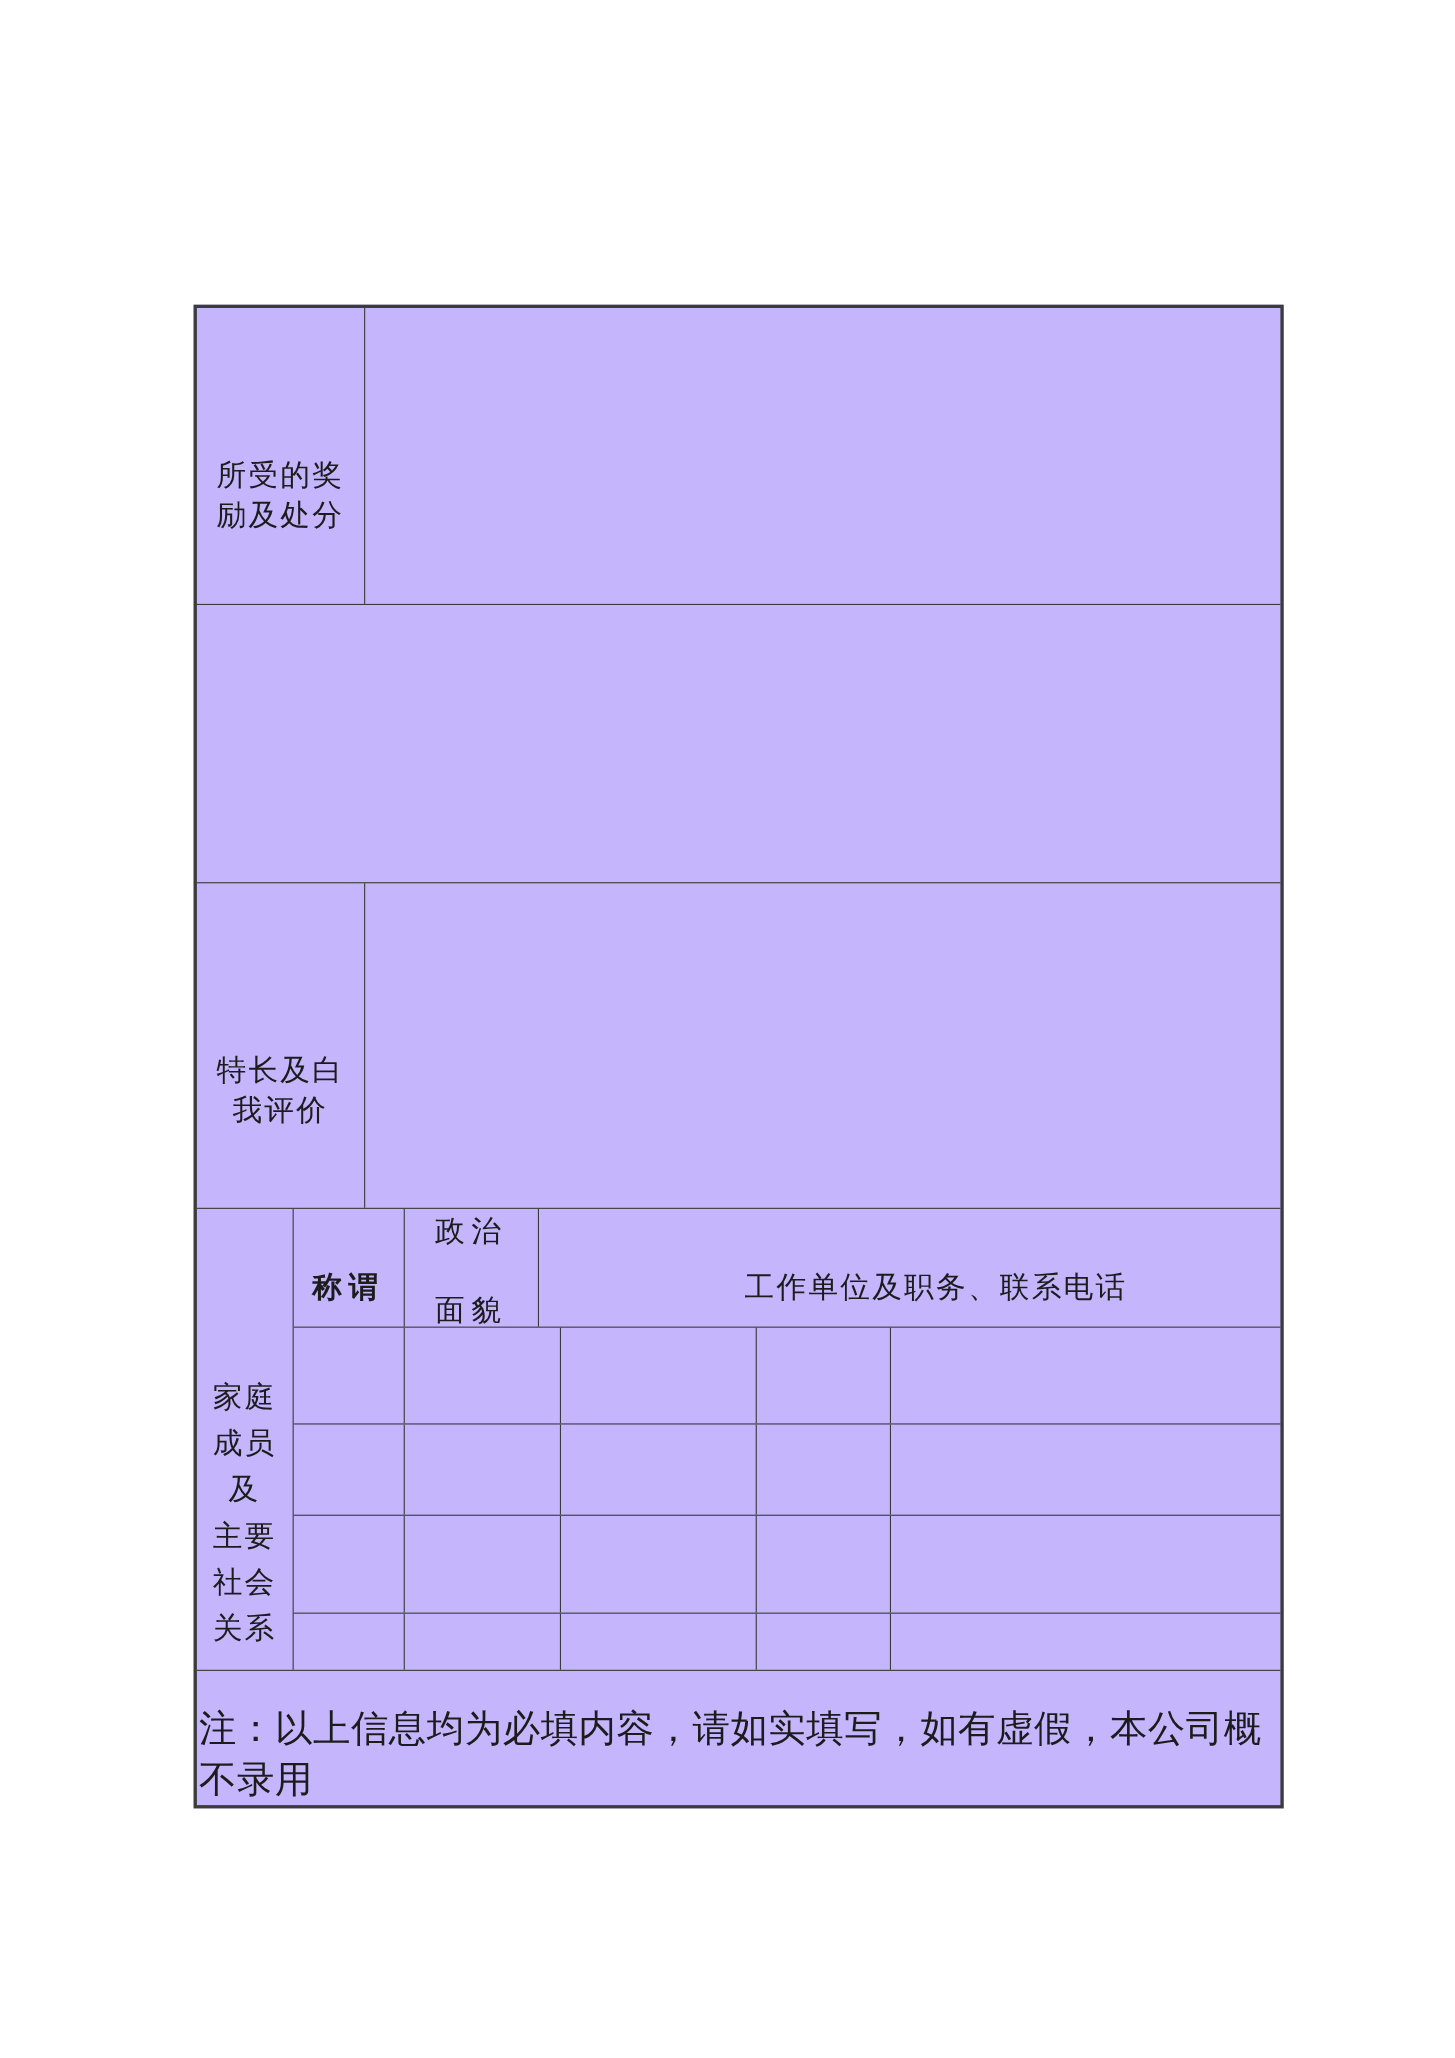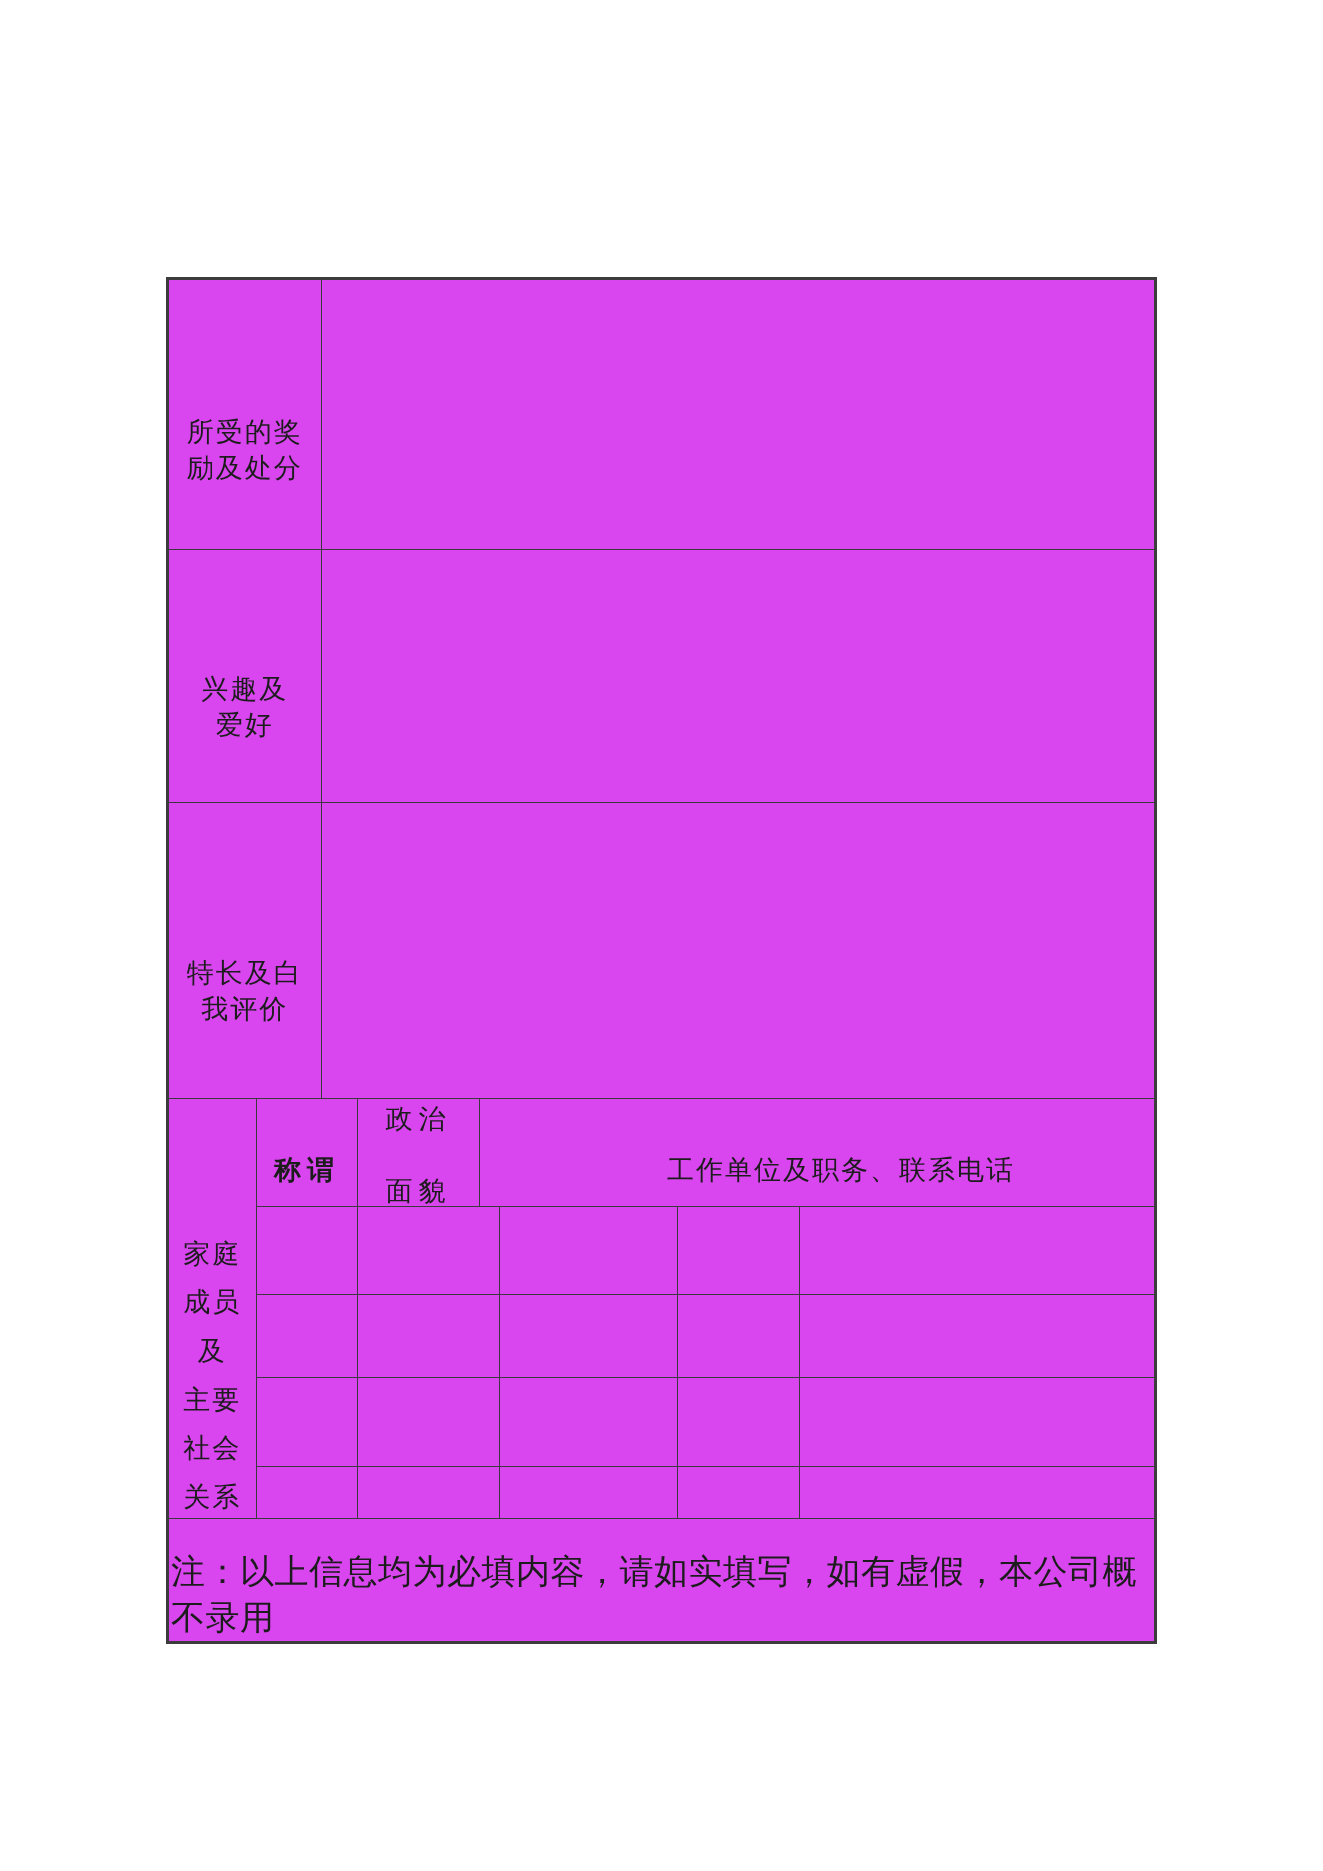--- a/index.html
+++ b/index.html
@@ -7,25 +7,25 @@
   body {
     width: 1323px; height: 1871px;
     font-family: "Liberation Serif", "DejaVu Serif", serif;
     color: #1c1c1c;
     position: relative;
   }
   .page { position: absolute; left: 0; top: 0; width: 1323px; height: 1871px; background: #ffffff; }
 
   .form-table {
     position: absolute;
-    left: 166px; top: 277px;
+    left: 176px; top: 277px;
     width: 991px; height: 1367px;
     border: 3px solid #3c3c3c;
     display: flex; flex-direction: column;
-    background: #d946ef;
+    background: #c4b5fd;
   }
 
   .trow { display: flex; flex-direction: row; width: 100%; border-bottom: 1.6px solid #3a3a3a; }
   .trow:last-child { border-bottom: none; }
 
   .label-cell {
     width: 152.6px; flex: none;
     border-right: 1.6px solid #3a3a3a;
     display: flex; flex-direction: column;
     align-items: center; justify-content: center;
@@ -36,21 +36,21 @@
 
   .pt-r1 { padding-top: 72px; }
   .pt-r2 { padding-top: 62px; }
   .pt-r3 { padding-top: 82px; }
 
   
   .family-label-cell {
     width: 87.6px; flex: none;
     border-right: 1.6px solid #3a3a3a;
     display: flex; flex-direction: column;
-    align-items: center; justify-content: space-between;
+    align-items: center; justify-content: center;
     font-size: 27px; line-height: 42px; letter-spacing: 2px;
     text-align: center;
     padding-top: 134px;
   }
   .family-grid { flex: 1; display: flex; flex-direction: column; }
   .frow { display: flex; flex-direction: row; width: 100%; border-bottom: 1.6px solid #3a3a3a; flex: none; }
   .frow:last-child { border-bottom: none; flex: 1; }
   .fcell { border-right: 1.6px solid #3a3a3a; flex: none; gap: 35px; }
   .fcell:last-child { border-right: none; flex: 1; margin-left: 48px; }
   .fc1 { width: 101.6px; }
@@ -83,24 +83,20 @@
 
     <div class="trow" style="height:280px">
       <div class="label-cell pt-r1">
         <span>所受的奖</span>
         <span>励及处分</span>
       </div>
       <div class="content-cell"></div>
     </div>
 
     <div class="trow" style="height:262px">
-      <div class="label-cell pt-r2">
-        <span>兴趣及</span>
-        <span>爱好</span>
-      </div>
       <div class="content-cell"></div>
     </div>
 
     <div class="trow" style="height:307px">
       <div class="label-cell pt-r3">
         <span>特长及白</span>
         <span>我评价</span>
       </div>
       <div class="content-cell"></div>
     </div>

